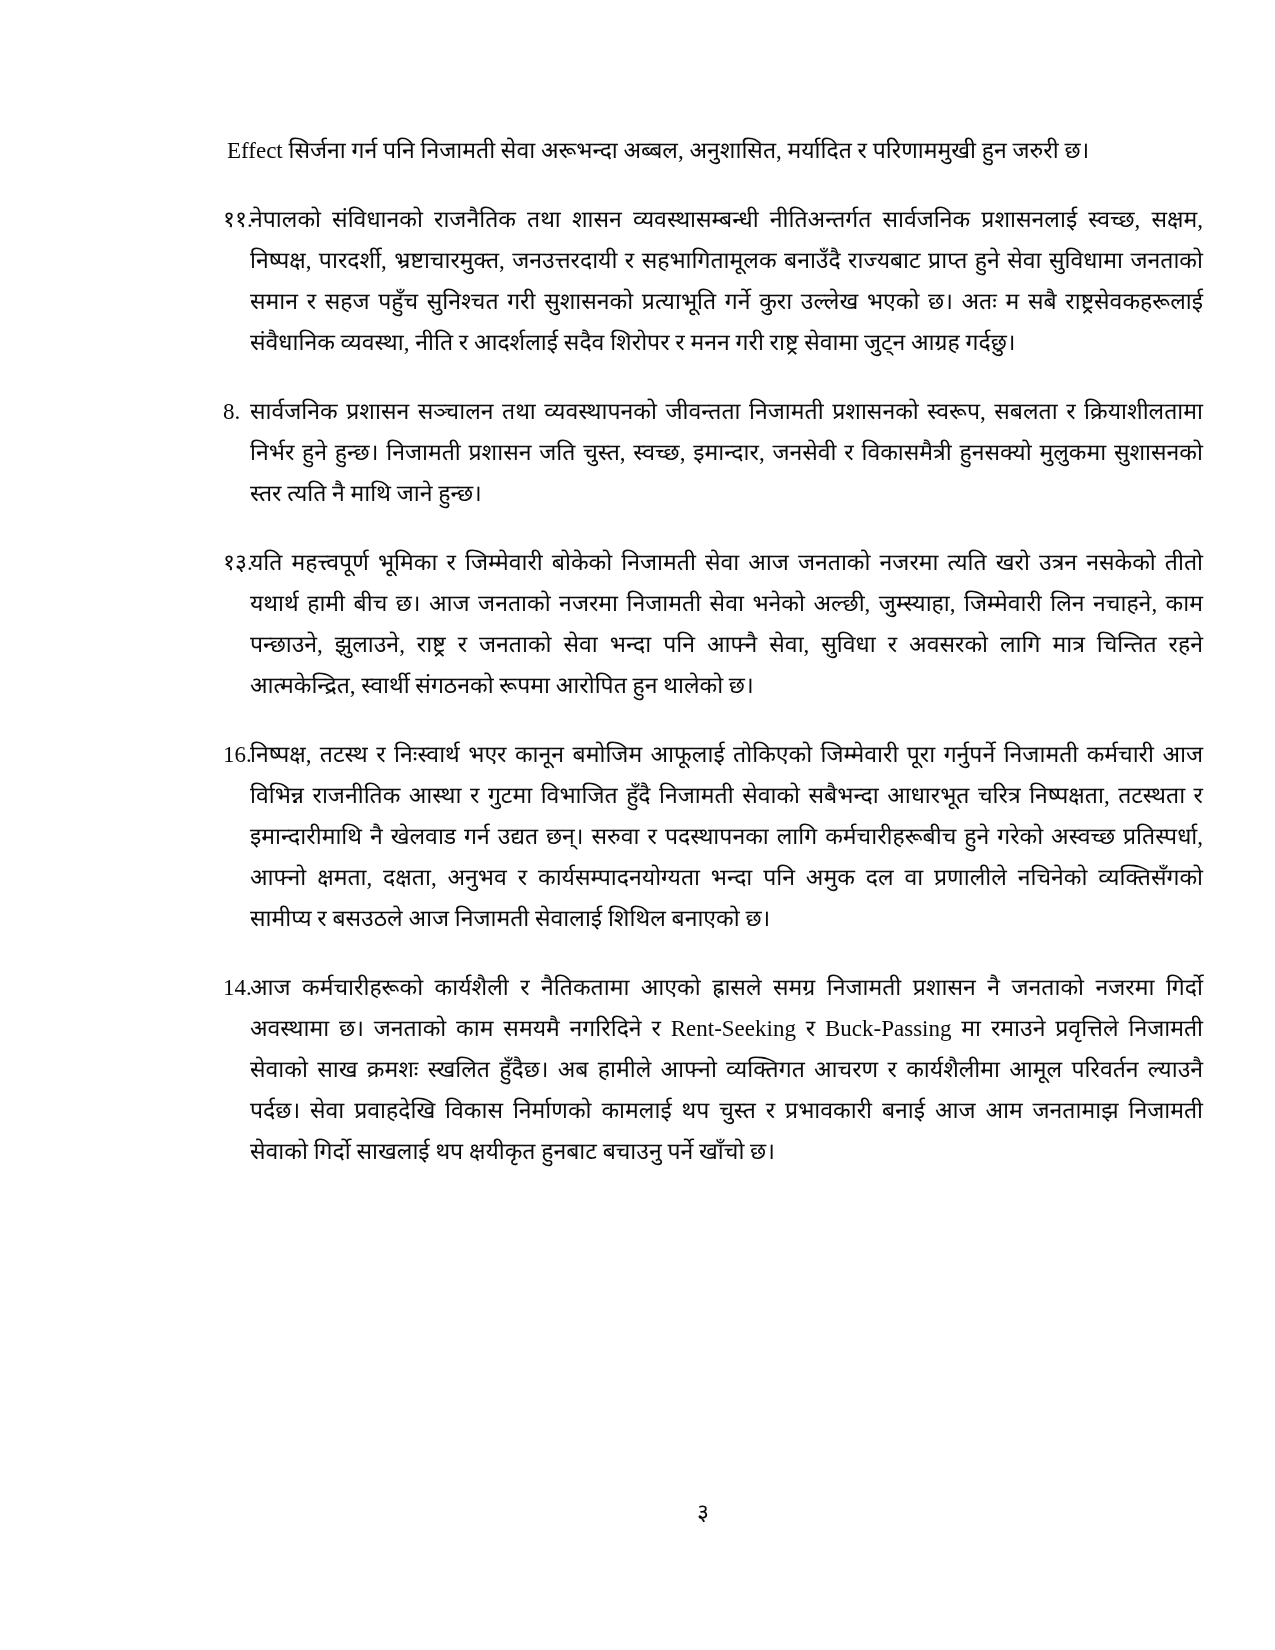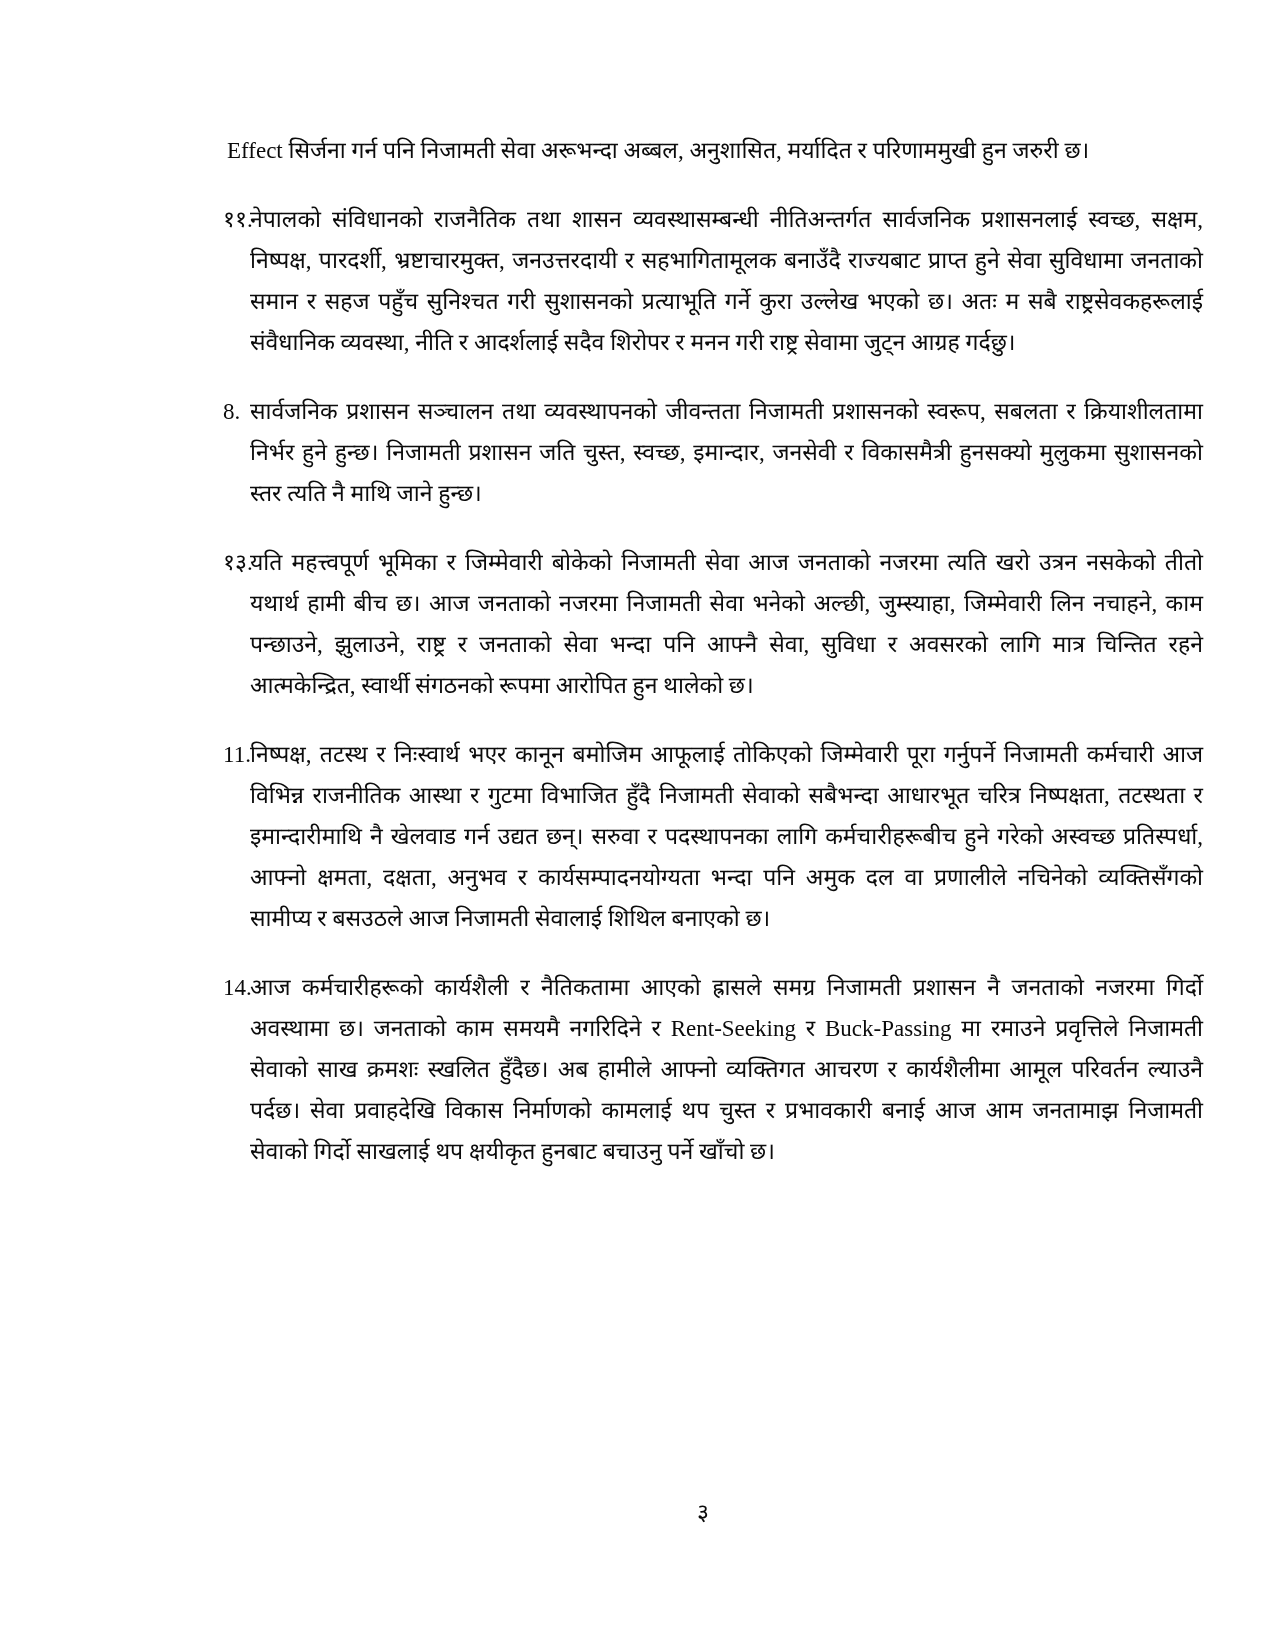--- a/index.html
+++ b/index.html
@@ -68,21 +68,21 @@
       <span class="num">8.</span>
       <span class="ptext">सार्वजनिक प्रशासन सञ्चालन तथा व्यवस्थापनको जीवन्तता निजामती प्रशासनको स्वरूप, सबलता र क्रियाशीलतामा निर्भर हुने हुन्छ।  निजामती प्रशासन जति चुस्त, स्वच्छ, इमान्दार, जनसेवी र विकासमैत्री हुनसक्यो मुलुकमा सुशासनको स्तर त्यति नै माथि जाने हुन्छ।</span>
     </div>
 
     <div class="para">
       <span class="num">१३.</span>
       <span class="ptext">यति महत्त्वपूर्ण भूमिका र जिम्मेवारी बोकेको निजामती सेवा आज जनताको नजरमा त्यति खरो उत्रन नसकेको तीतो यथार्थ हामी बीच छ।  आज जनताको नजरमा निजामती सेवा भनेको अल्छी, जुम्स्याहा, जिम्मेवारी लिन नचाहने, काम पन्छाउने, झुलाउने, राष्ट्र र जनताको सेवा भन्दा पनि आफ्नै सेवा, सुविधा र अवसरको लागि मात्र चिन्तित रहने आत्मकेन्द्रित, स्वार्थी संगठनको रूपमा आरोपित हुन थालेको छ।</span>
     </div>
 
     <div class="para">
-      <span class="num">11.</span>
+      <span class="num">16.</span>
       <span class="ptext">निष्पक्ष, तटस्थ र निःस्वार्थ भएर कानून बमोजिम आफूलाई तोकिएको जिम्मेवारी पूरा गर्नुपर्ने निजामती कर्मचारी आज विभिन्न राजनीतिक आस्था र गुटमा विभाजित हुँदै निजामती सेवाको सबैभन्दा आधारभूत चरित्र निष्पक्षता, तटस्थता र इमान्दारीमाथि नै खेलवाड गर्न उद्यत छन्।  सरुवा र पदस्थापनका लागि कर्मचारीहरूबीच हुने गरेको अस्वच्छ प्रतिस्पर्धा, आफ्नो क्षमता, दक्षता, अनुभव र कार्यसम्पादनयोग्यता भन्दा पनि अमुक दल वा प्रणालीले नचिनेको व्यक्तिसँगको सामीप्य र बसउठले आज निजामती सेवालाई शिथिल बनाएको छ।</span>
     </div>
 
     <div class="para">
       <span class="num">14.</span>
       <span class="ptext">आज कर्मचारीहरूको कार्यशैली र नैतिकतामा आएको ह्रासले समग्र निजामती प्रशासन नै जनताको नजरमा गिर्दो अवस्थामा छ।  जनताको काम समयमै नगरिदिने र Rent-Seeking र Buck-Passing मा रमाउने प्रवृत्तिले निजामती सेवाको साख क्रमशः स्खलित हुँदैछ।  अब हामीले आफ्नो व्यक्तिगत आचरण र कार्यशैलीमा आमूल परिवर्तन ल्याउनै पर्दछ।  सेवा प्रवाहदेखि विकास निर्माणको कामलाई थप चुस्त र प्रभावकारी बनाई आज आम जनतामाझ निजामती सेवाको गिर्दो साखलाई थप क्षयीकृत हुनबाट बचाउनु पर्ने खाँचो छ।</span>
     </div>
 
 
   </div>

